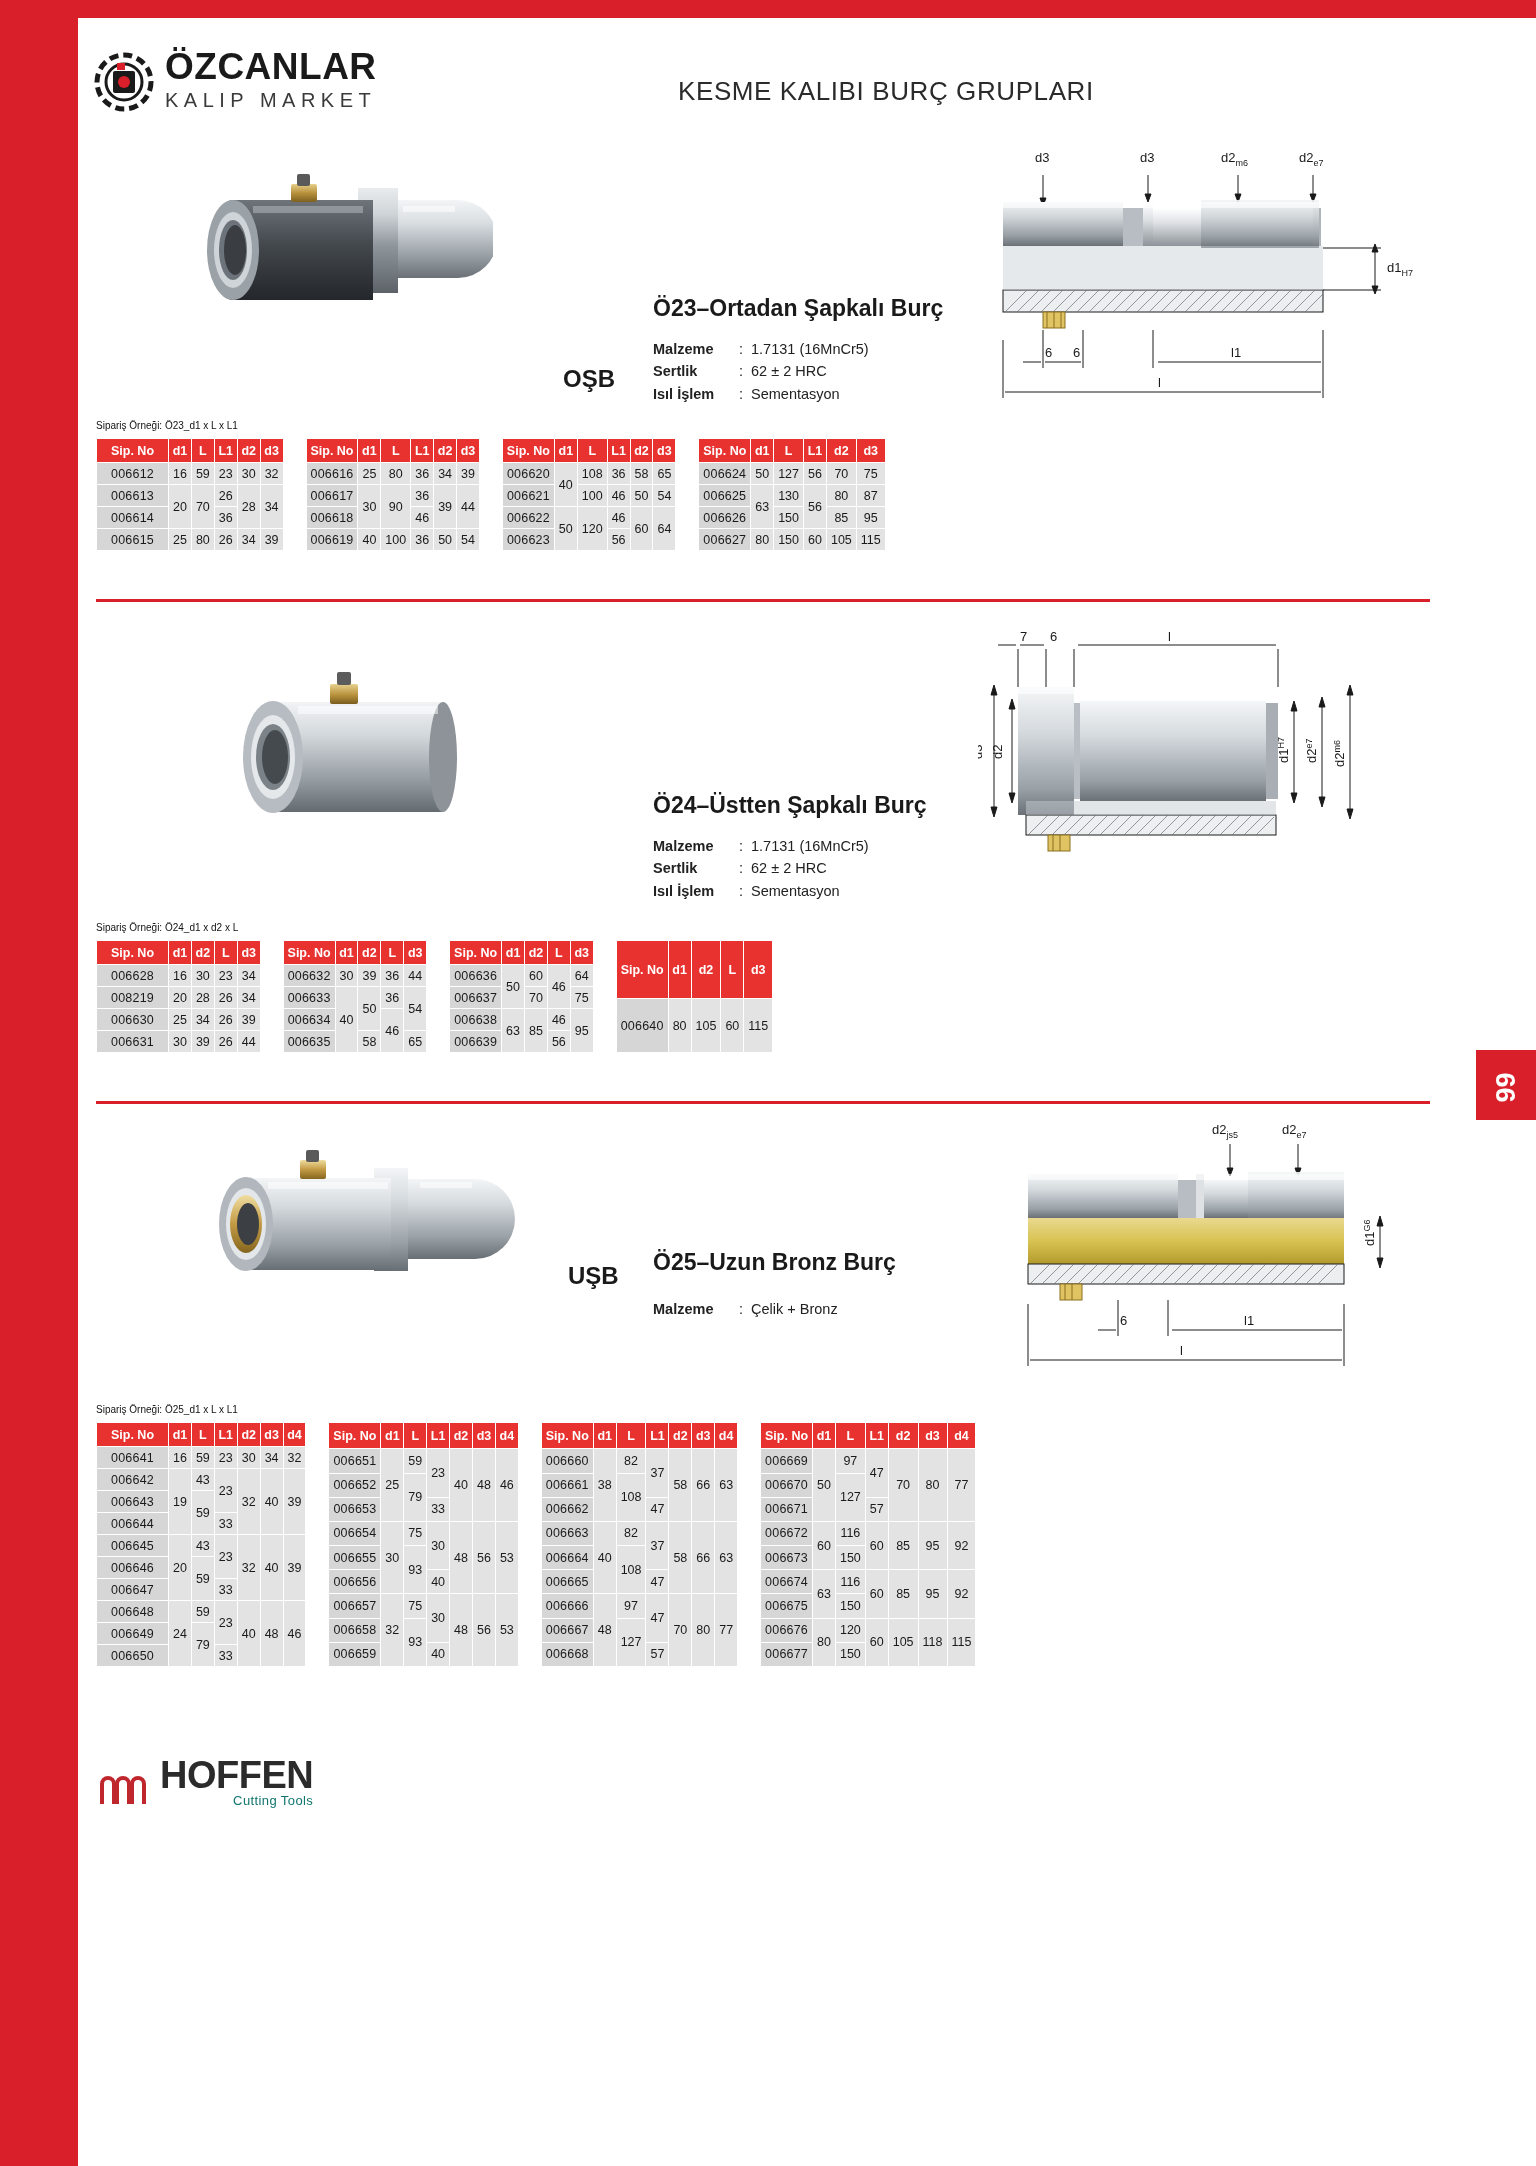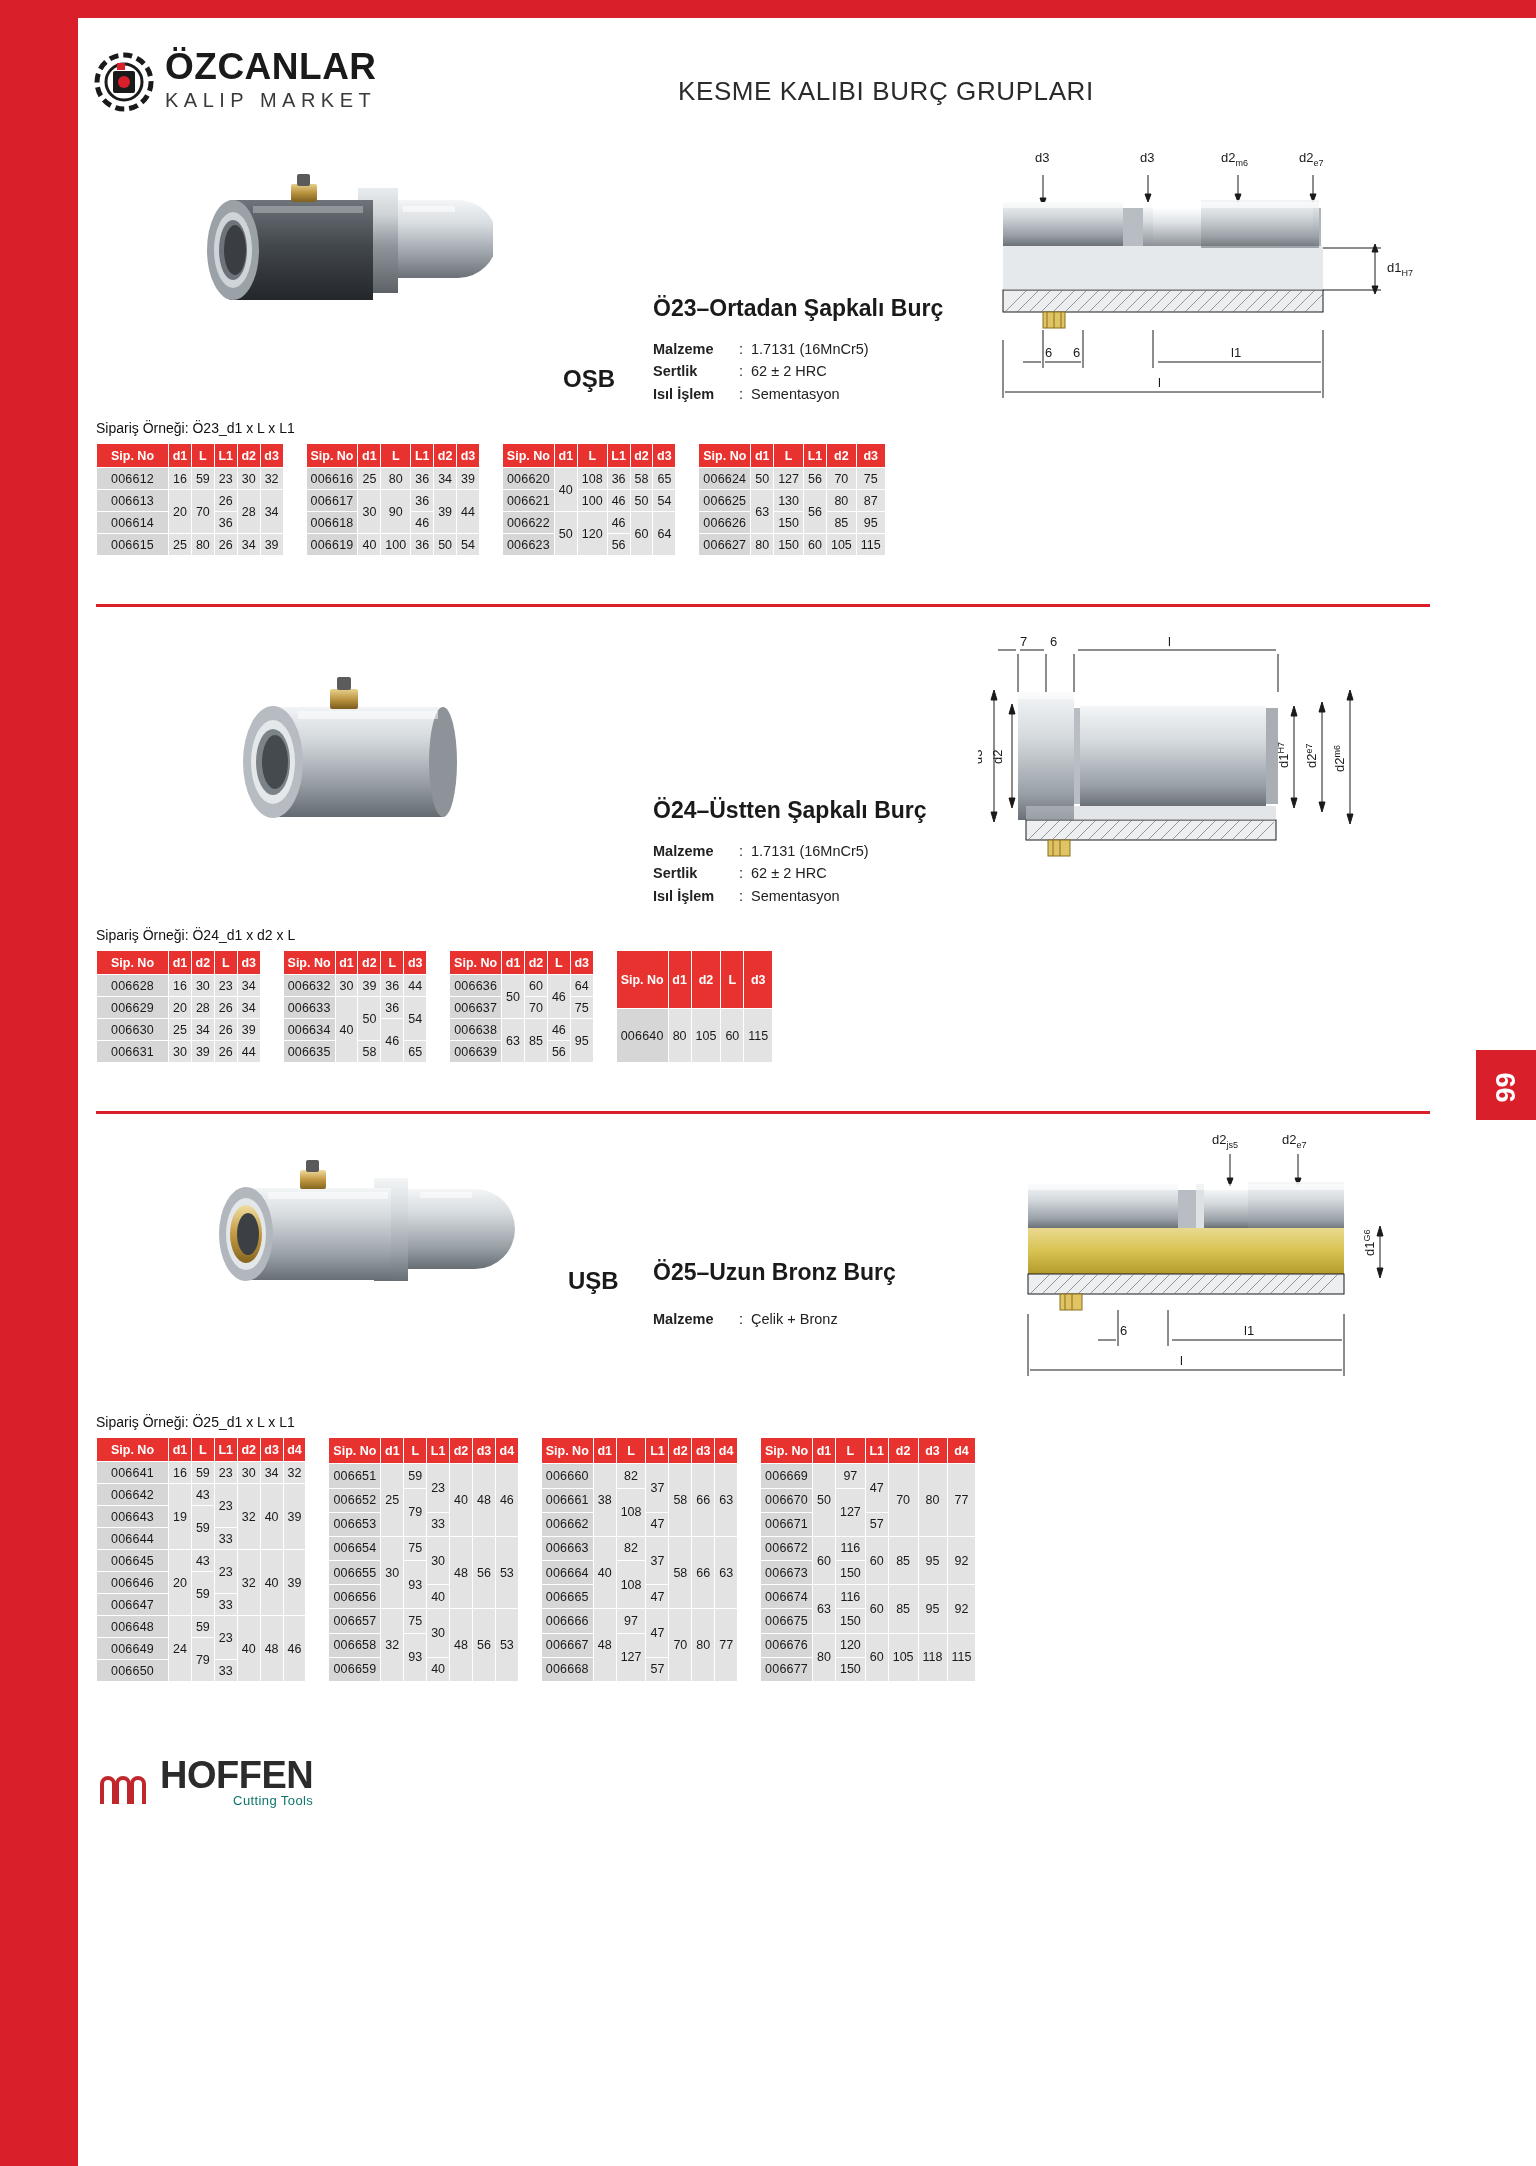--- a/index.html
+++ b/index.html
@@ -32,21 +32,21 @@
   .divider { height:3px; background:#d81f2a; margin:0 28px 0 18px; }
 
   .prod-row { position:relative; height:300px; }
   .prod-photo { position:absolute; }
   .prod-info { position:absolute; }
   .prod-code { position:absolute; font-size:24px; font-weight:bold; color:#1a1a1a; }
   .prod-name { font-size:23px; font-weight:bold; color:#1a1a1a; margin-bottom:16px; }
   .spec { font-size:14.5px; color:#222; line-height:1.55; display:flex; }
   .spec .k { width:86px; font-weight:bold; }
   .spec .sep { width:12px; }
-  .order-ex { font-size:14px; color:#111; margin:0 0 7px 18px; }
+  .order-ex { font-size:10px; color:#111; margin:0 0 7px 18px; }
 
   
   .tables { display:flex; gap:22px; margin-left:18px; }
   table.spec-table { border-collapse:collapse; font-size:12.5px; }
   table.spec-table th {
     background:#e8322f; color:#fff; font-weight:bold; font-size:12.5px;
     border:1px solid #ffffff; padding:4px 0; text-align:center; height:24px;
   }
   table.spec-table td {
     border:1px solid #ffffff; text-align:center; height:22px; padding:1px 4px;
@@ -623,21 +623,21 @@
           <th>d3</th>
         </tr>
         <tr>
           <td class="code">006628</td>
           <td>16</td>
           <td>30</td>
           <td>23</td>
           <td>34</td>
         </tr>
         <tr>
-          <td class="code">006629</td>
+          <td class="code">008219</td>
           <td>20</td>
           <td>28</td>
           <td>26</td>
           <td>34</td>
         </tr>
         <tr>
           <td class="code">006630</td>
           <td>25</td>
           <td>34</td>
           <td>26</td>

